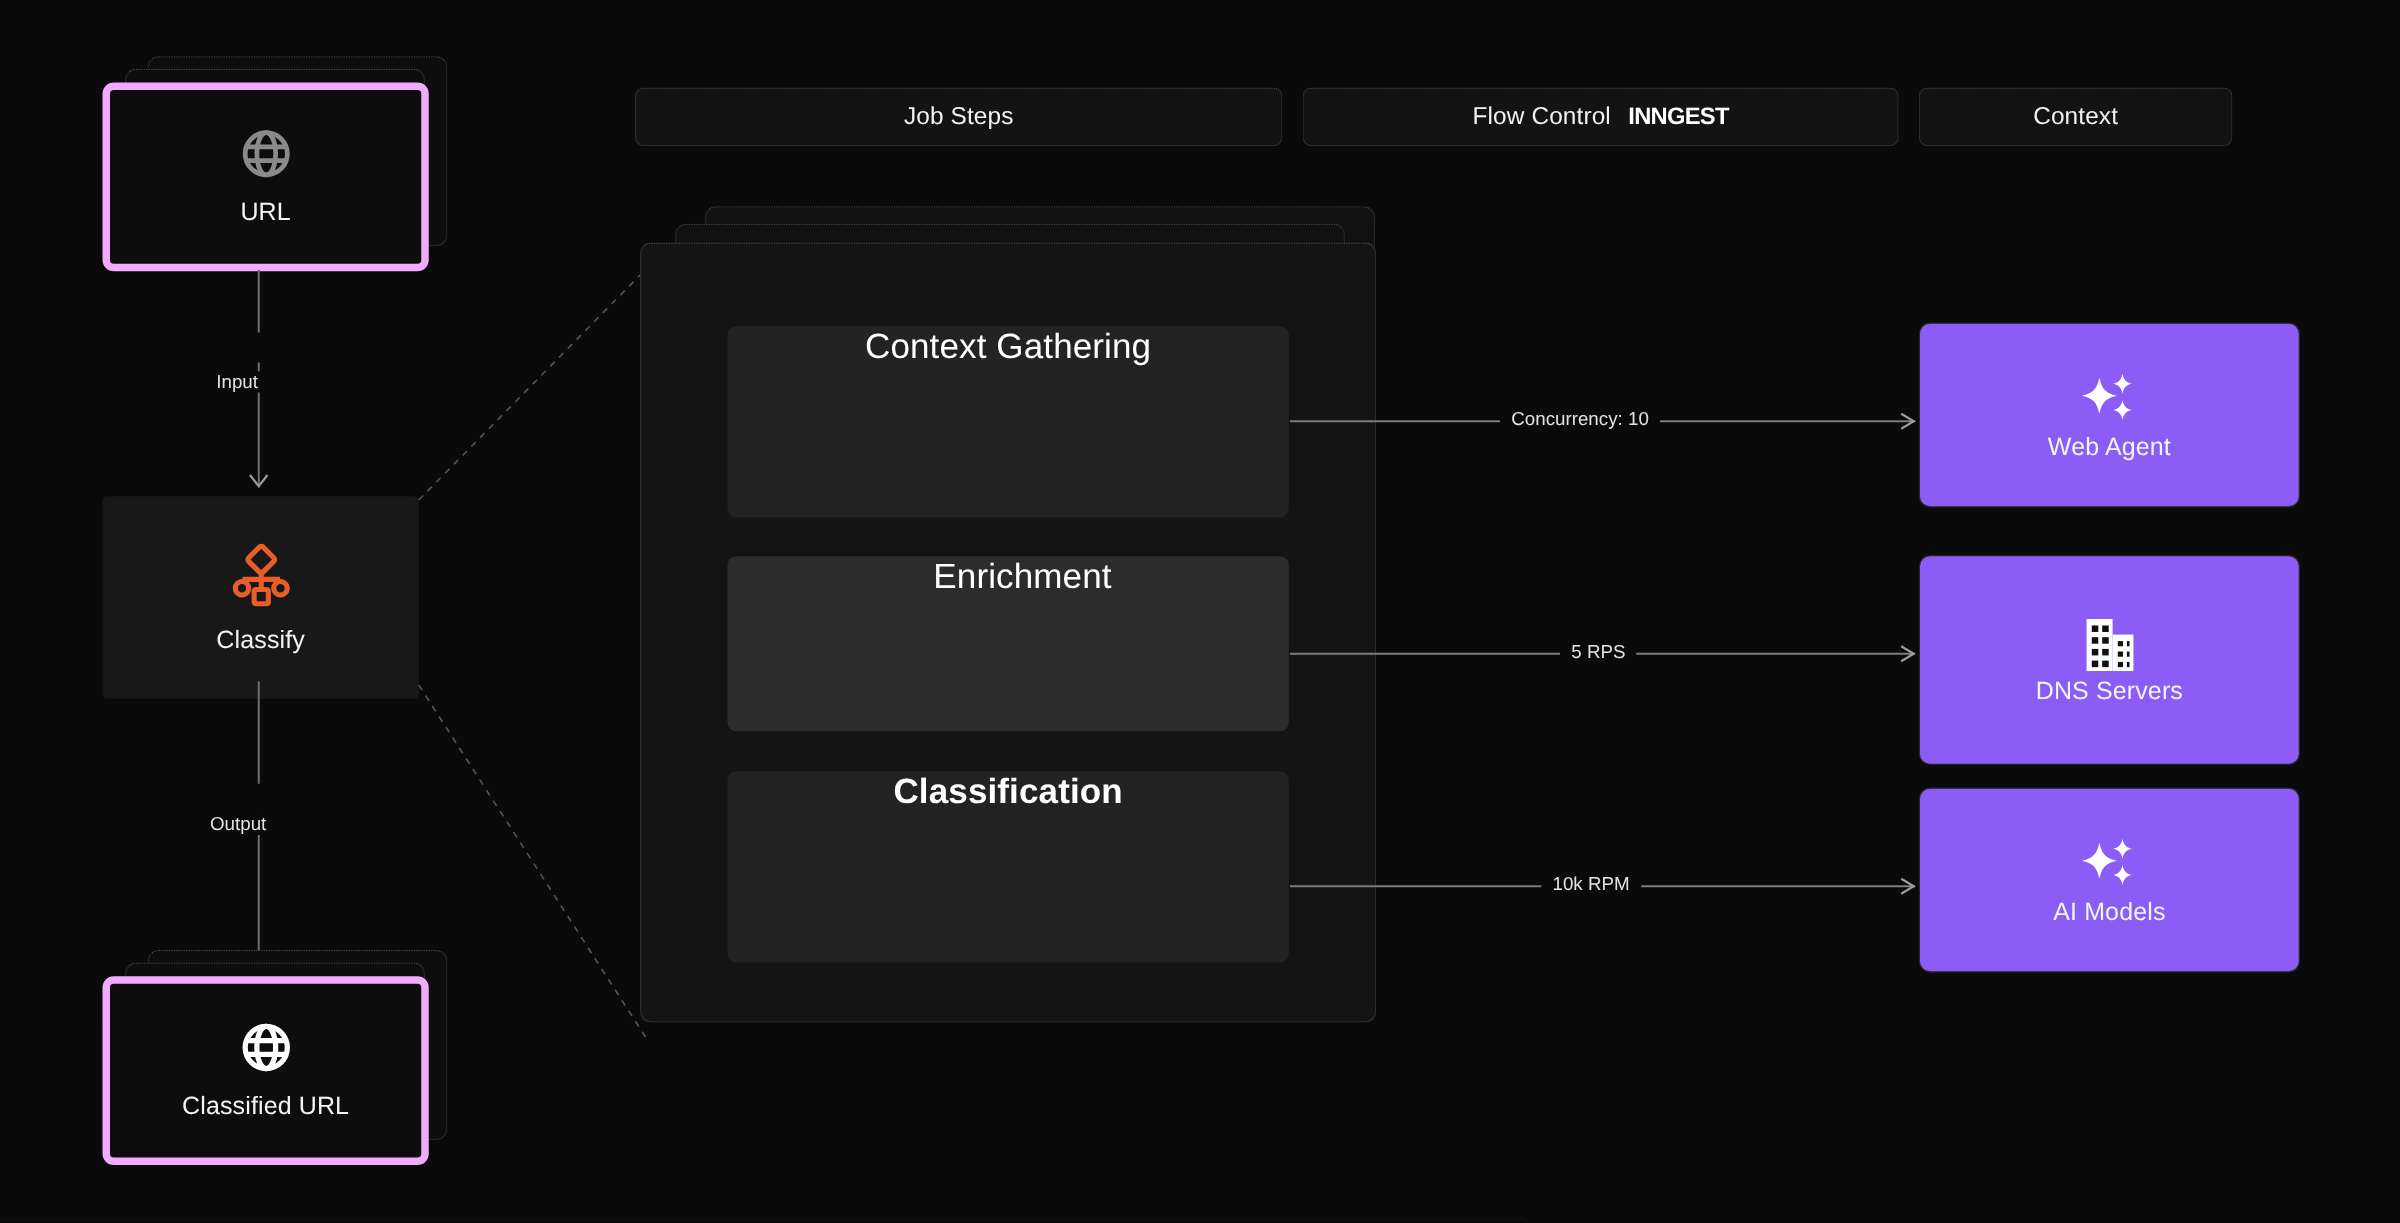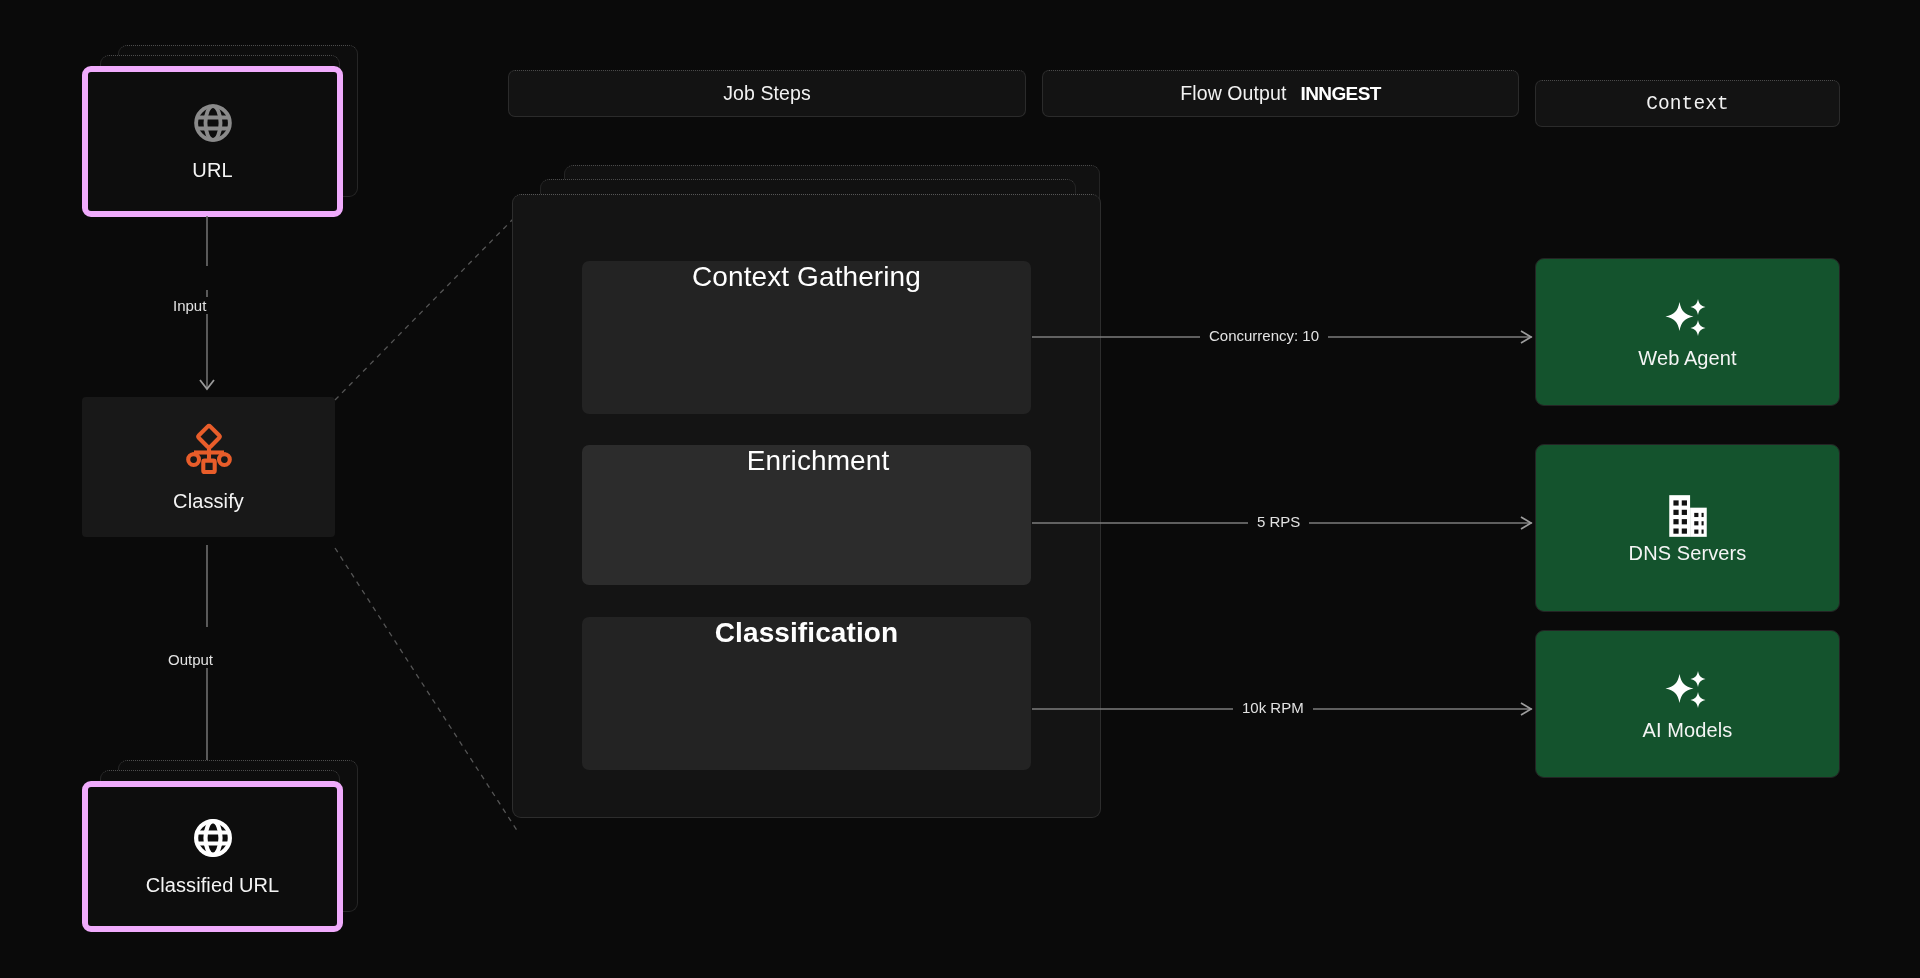--- a/index.html
+++ b/index.html
@@ -126,21 +126,21 @@
     font-size: 28px;
     letter-spacing: 0.1px;
   }
   .step-box.alt { background: #2c2c2c; padding-left: 23px; }
 
   
   .ctx-card {
     position: absolute;
     border: 1px solid #242424;
     border-radius: 9px;
-    background: #14532d;
+    background: #8b5cf6;
     display: flex;
     flex-direction: column;
     align-items: center;
     justify-content: center;
     gap: 1px;
   }
   .ctx-label {
     font-size: 20px;
     color: #f4f4f4;
     letter-spacing: 0.1px;
@@ -151,25 +151,25 @@
 </head>
 <body>
 
 <div id="stage">
 
   <div class="hdr-pill abs" style="left:508px; top:70px; width:518px;">
     <span>Job Steps</span>
   </div>
 
   <div class="hdr-pill abs" style="left:1042px; top:70px; width:477px;">
-    <span>Flow Output</span>
+    <span>Flow Control</span>
     <span class="brand">INNGEST</span>
   </div>
 
-  <div class="hdr-pill abs" style="left:1535px; top:80px; width:305px;font-family:Liberation Mono, monospace;">
+  <div class="hdr-pill abs" style="left:1535px; top:70px; width:251px;">
     <span>Context</span>
   </div>
 
   <div class="stackwrap" style="left:82px; top:45px; width:285px; height:180px;">
     <div class="stack-ghost" style="left:36px; top:0px; width:240px; height:152px;"></div>
     <div class="stack-ghost" style="left:18px; top:10px; width:240px; height:152px;"></div>
     <div class="stack-front" style="left:0px; top:21px; width:261px; height:151px;">
       <span>
         <svg width="44" height="44" viewBox="0 0 24 24" fill="none">
           <circle cx="12" cy="12" r="9.2" stroke="#8a8a8a" stroke-width="2.1"></circle>
@@ -182,21 +182,21 @@
     </div>
   </div>
 
   <svg class="abs" style="left:196px; top:216px;" width="22" height="185">
     <line x1="11" y1="0" x2="11" y2="50" stroke="#6e6e6e" stroke-width="1.6"></line>
     <line x1="11" y1="74" x2="11" y2="172" stroke="#6e6e6e" stroke-width="1.6"></line>
     <path d="M 4 164 L 11 173 L 18 164" fill="none" stroke="#9a9a9a" stroke-width="1.8"></path>
   </svg>
   <div class="edge-label" style="left:164px; top:297px;">Input</div>
 
-  <div class="classify-box dotgrid" style="left:82px; top:397px; width:253px; height:140px;text-align:right;">
+  <div class="classify-box dotgrid" style="left:82px; top:397px; width:253px; height:162px;text-align:right;">
     <span>
       <svg width="52" height="52" viewBox="0 0 52 52" fill="none">
         <rect x="26" y="3.2" width="16.2" height="16.2" rx="2" transform="rotate(45 26 3.2)" stroke="#E85D2A" stroke-width="4.1"></rect>
         <line x1="26" y1="26.5" x2="26" y2="39" stroke="#E85D2A" stroke-width="4.1"></line>
         <line x1="11" y1="30.5" x2="41" y2="30.5" stroke="#E85D2A" stroke-width="4.1"></line>
         <line x1="11" y1="30.5" x2="11" y2="34" stroke="#E85D2A" stroke-width="4.1"></line>
         <line x1="41" y1="30.5" x2="41" y2="34" stroke="#E85D2A" stroke-width="4.1"></line>
         <circle cx="10.6" cy="37.6" r="5.4" stroke="#E85D2A" stroke-width="4.1"></circle>
         <circle cx="41.4" cy="37.6" r="5.4" stroke="#E85D2A" stroke-width="4.1"></circle>
         <rect x="20.3" y="38.6" width="11.4" height="11.4" rx="1.3" stroke="#E85D2A" stroke-width="4.1"></rect>

